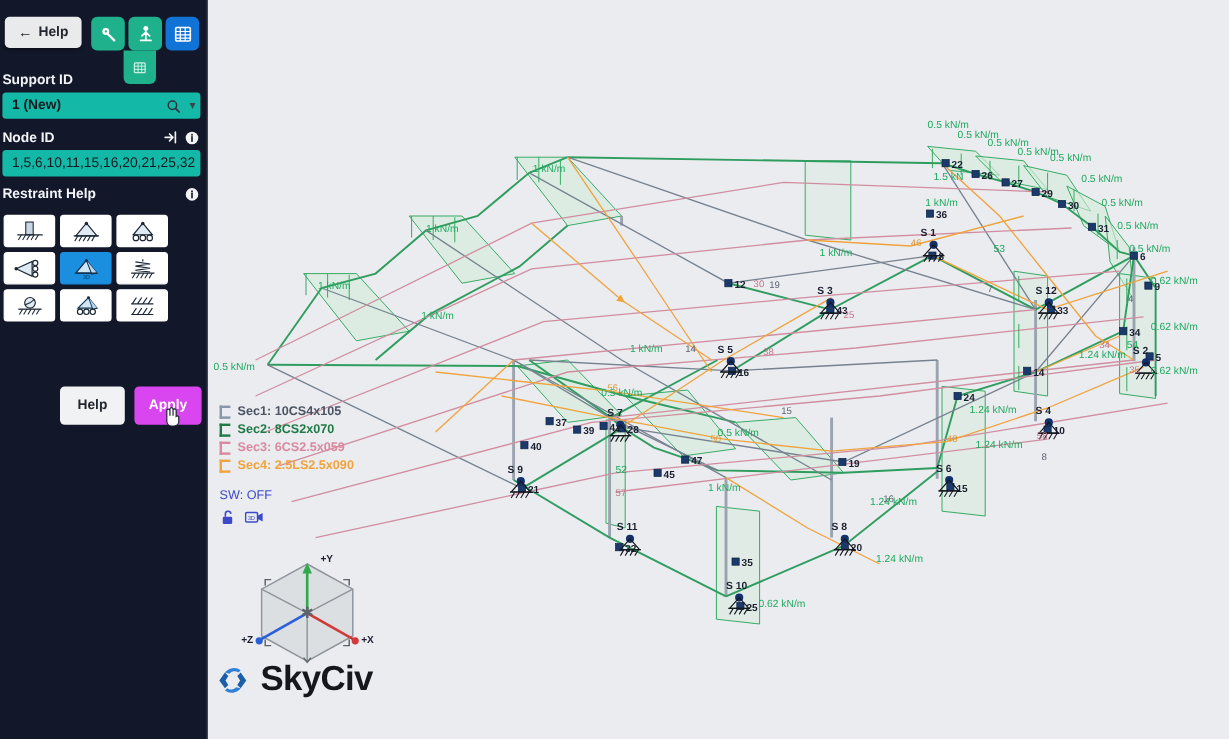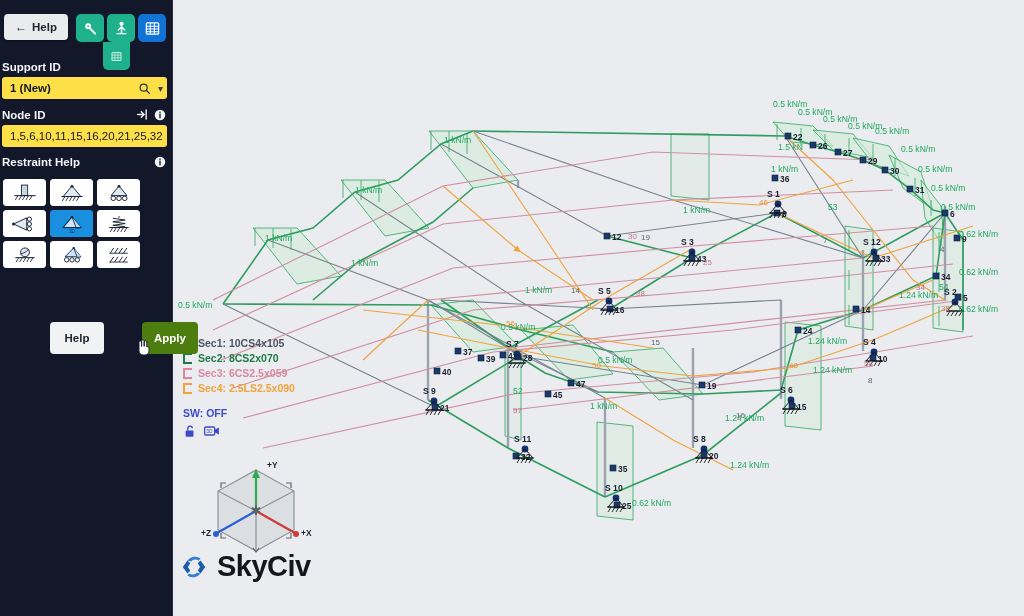--- a/index.html
+++ b/index.html
@@ -55,21 +55,21 @@
   .field-label {
     color: #f2f4f8; font-size: 11.5px; font-weight: 700;
     padding: 0 0 0 2px; margin-top: 9px;
     display: flex; align-items: center;
   }
   .field-label .spacer { flex: 1; }
   .lbl-icon { margin-left: 5px; opacity: .95; display:inline-flex; }
 
   .input-wrap {
     margin: 4px 5px 0 2px; height: 22px;
-    background: #fde047; border-radius: 3px;
+    background: #14b8a6; border-radius: 3px;
     display: flex; align-items: center;
     padding: 0 4px 0 8px;
     position: relative;
   }
   .input-wrap .val {
     flex: 1; color: #14181f; font-size: 11.5px;
     white-space: nowrap; overflow: hidden;
   }
   .input-wrap.select .val { font-weight: 700; }
   .ic-sm { width: 13px; height: 13px; flex: none; }
@@ -109,21 +109,21 @@
     position: absolute; left: 50px; top: 322px;
     display: flex; gap: 8px;
   }
   .btn {
     height: 24px; min-width: 54px; padding: 16px 12px;
     border-radius: 4px; font-size: 11.5px; font-weight: 700;
     display: flex; align-items: center; justify-content: center;
     cursor: pointer;
   }
   .btn-help { background: #f1f2f4; color: #22262e; }
-  .btn-apply { background: #4d7c0f; color: #ffffff; margin-left: 30px; }
+  .btn-apply { background: #d946ef; color: #ffffff; }
   .cursor-hand {
     position: absolute; left: 135px; top: 338px;
     width: 16px; height: 18px; pointer-events: none;
   }
 
   
   #canvas {
     position: absolute; left: 173px; top: 0;
     width: 851px; height: 616px;
     background: #ebecef;
@@ -132,21 +132,21 @@
   #model { position: absolute; left: 0; top: 0; }
 
   
   .legend { position: absolute; left: 10px; top: 336px; }
   .leg-row { display: flex; align-items: center; height: 14px; margin-bottom: 1px; }
   .leg-swatch {
     width: 9px; height: 11px; margin-right: 6px; flex: none;
     border-left: 2.5px solid; border-top: 2.5px solid; border-bottom: 2.5px solid;
   }
   .leg-txt { font-size: 10.5px; font-weight: 600; white-space: nowrap; }
-  .sw-row { margin-top: 12px; font-size: 10.5px; font-weight: 700; color: #3c49c8; }
+  .sw-row { margin-top: 12px; font-size: 10.5px; font-weight: 400; color: #3c49c8; }
   .ic-row { margin-top: 5px; display: flex; gap: 7px; align-items: center; }
 
   
   .gizmo { position: absolute; left: 18px; top: 448px; width: 130px; height: 110px; }
 
   
   .logo {
     position: absolute; left: 6px; top: 550px;
     display: flex; align-items: center; gap: 8px;
   }

